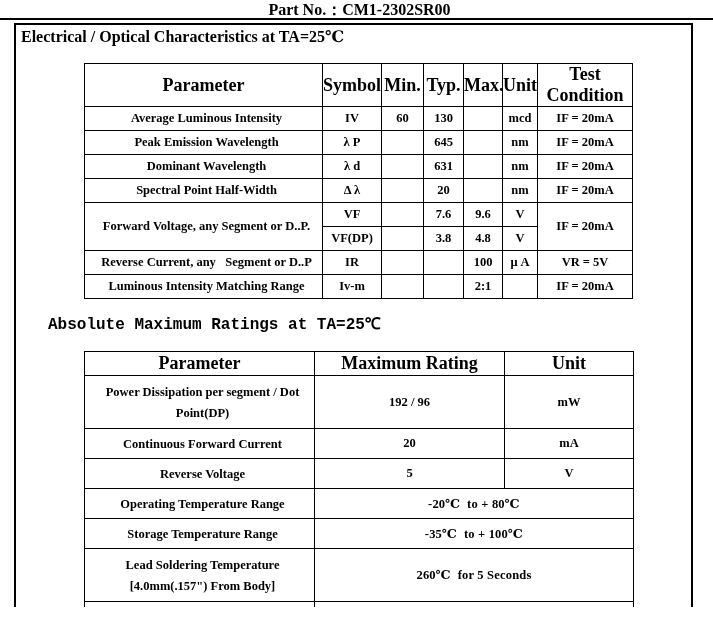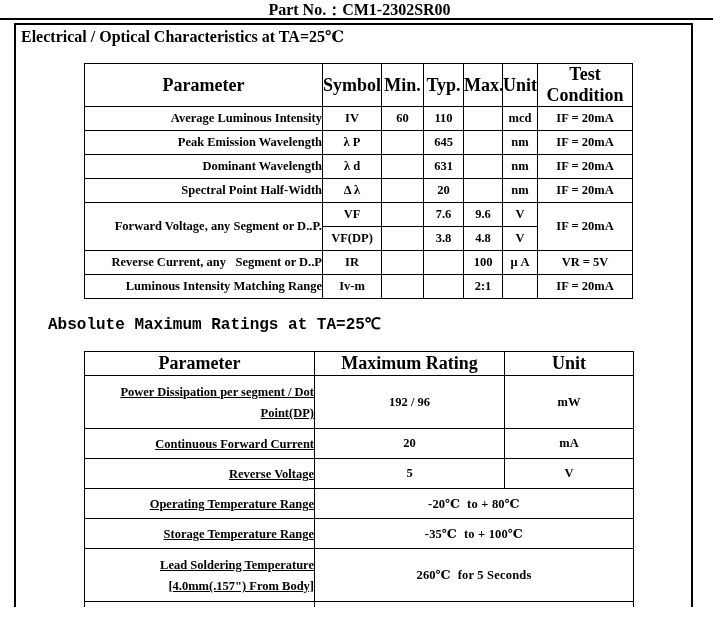--- a/index.html
+++ b/index.html
@@ -30,23 +30,23 @@
   }
   th, td {
     border: 1.5px solid #000;
     text-align: center; vertical-align: middle;
     padding: 0; height: 23px; overflow: hidden;
   }
   th { font-size: 18px; }
   .t1 { margin: 16px 0 0 68px; width: 548px; }
   .t2 { margin: 16px 0 0 68px; width: 549px; }
   td.param {
-    text-align: right; padding-left: 6px; white-space: nowrap;
-  }
-  .t2 td.param { white-space: pre-line; line-height: 21px; padding-top: 4px; padding-bottom: 2px; text-decoration: underline; }
+    text-align: center; padding-left: 6px; white-space: nowrap;
+  }
+  .t2 td.param { white-space: pre-line; line-height: 21px; padding-top: 4px; padding-bottom: 2px; }
   .t2 tr.tall td { height: 46px; }
   .t2 td.span-val { letter-spacing: 0.2px; }
 </style>
 </head>
 <body>
 
 <div class="page">
 
   <div class="part-no">Part No.：CM1-2302SR00</div>
   <hr class="top-rule">
@@ -74,21 +74,21 @@
           <th>Max.</th>
           <th>Unit</th>
           <th>Test Condition</th>
         </tr>
       </thead>
       <tbody>
         <tr>
           <td class="param">Average Luminous Intensity</td>
           <td>IV</td>
           <td>60</td>
-          <td>110</td>
+          <td>130</td>
           <td></td>
           <td>mcd</td>
           <td>IF = 20mA</td>
         </tr>
         <tr>
           <td class="param">Peak Emission Wavelength</td>
           <td>λ P</td>
           <td></td>
           <td>645</td>
           <td></td>

